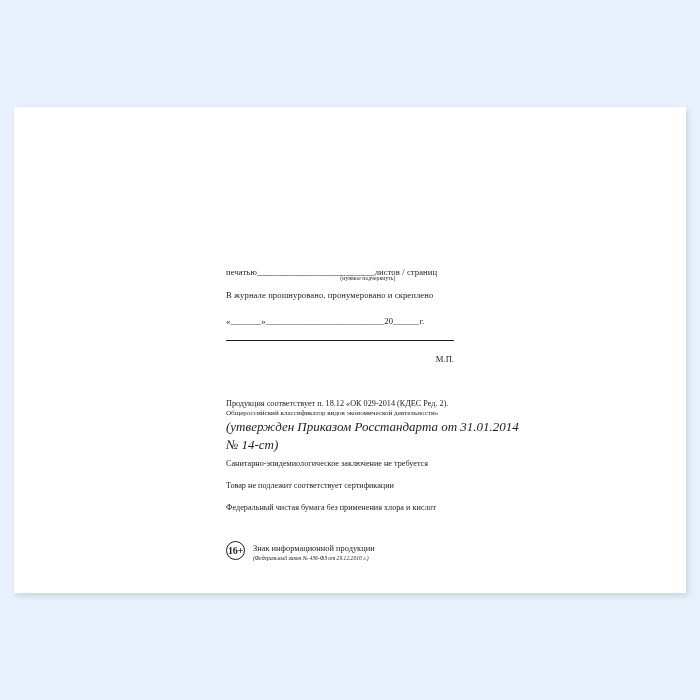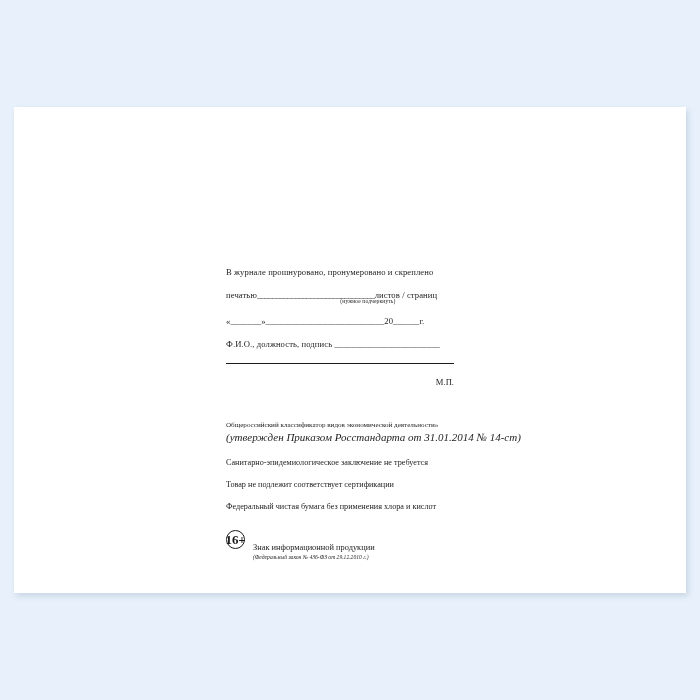--- a/index.html
+++ b/index.html
@@ -88,44 +88,44 @@
   }
   .p.tight {
     margin-bottom: 0;
   }
   .p.small {
     font-size: 7.1px;
     line-height: 1.3;
   }
   .p.ital {
     font-style: italic;
-    font-size: 11px;
+    font-size: 13px;
     margin-top: 0;
-    margin-bottom: 12px;
+    margin-bottom: 4px;
   }
 
   
   .badge-row {
     display: flex;
     align-items: flex-start;
     margin-top: 6px;
   }
   .badge {
     flex: 0 0 auto;
     width: 17px;
     height: 17px;
     border: 1.1px solid #1c1c1c;
     border-radius: 50%;
-    font-size: 13px;
+    font-size: 10px;
     font-weight: bold;
     display: flex;
     align-items: center;
     justify-content: center;
     margin-right: 8px;
-    margin-top: 7px;
+    margin-top: 17px;
     letter-spacing: -0.2px;
   }
   .badge-text .t1 {
     font-size: 8.4px;
     line-height: 1.2;
     display: block;
     margin-top: 20px;
   }
   .badge-text .t2 {
     font-size: 5.6px;
@@ -135,35 +135,35 @@
     margin-top: 1px;
   }
 </style>
 </head>
 <body>
 
 <div class="stage">
   <div class="paper">
     <div class="doc-body">
 
-      <div class="line">В журнале прошнуровано, пронумеровано и скреплено</div>
-
       <div class="line row-seal">
         <span>печатью</span><span class="seal-wrap"><span class="fill">_______________________________</span><span class="sub">(нужное подчеркнуть)</span></span><span>листов / страниц</span>
       </div>
 
+      <div class="line">В журнале прошнуровано, пронумеровано и скреплено</div>
+
       <div class="line" style="margin-top:16px;">«_______»___________________________20______г.</div>
 
-      <div class="line" style="margin-bottom:0;">Ф.И.О., должность, подпись ________________________</div>
 
       <hr class="rule">
 
       <div class="mp">М.П.</div>
 
       <div class="lower">
+        <div class="p tight">Продукция соответствует п. 18.12 «ОК 029-2014 (КДЕС Ред. 2).</div>
         <div class="p small tight">Общероссийский классификатор видов экономической деятельности»</div>
         <div class="p ital">(утвержден Приказом Росстандарта от 31.01.2014 № 14-ст)</div>
 
         <div class="p">Санитарно-эпидемиологическое заключение не требуется</div>
         <div class="p">Товар не подлежит соответствует сертификации</div>
         <div class="p">Федеральный чистая бумага без применения хлора и кислот</div>
 
         <div class="badge-row">
           <div class="badge">16+</div>
           <div class="badge-text">

